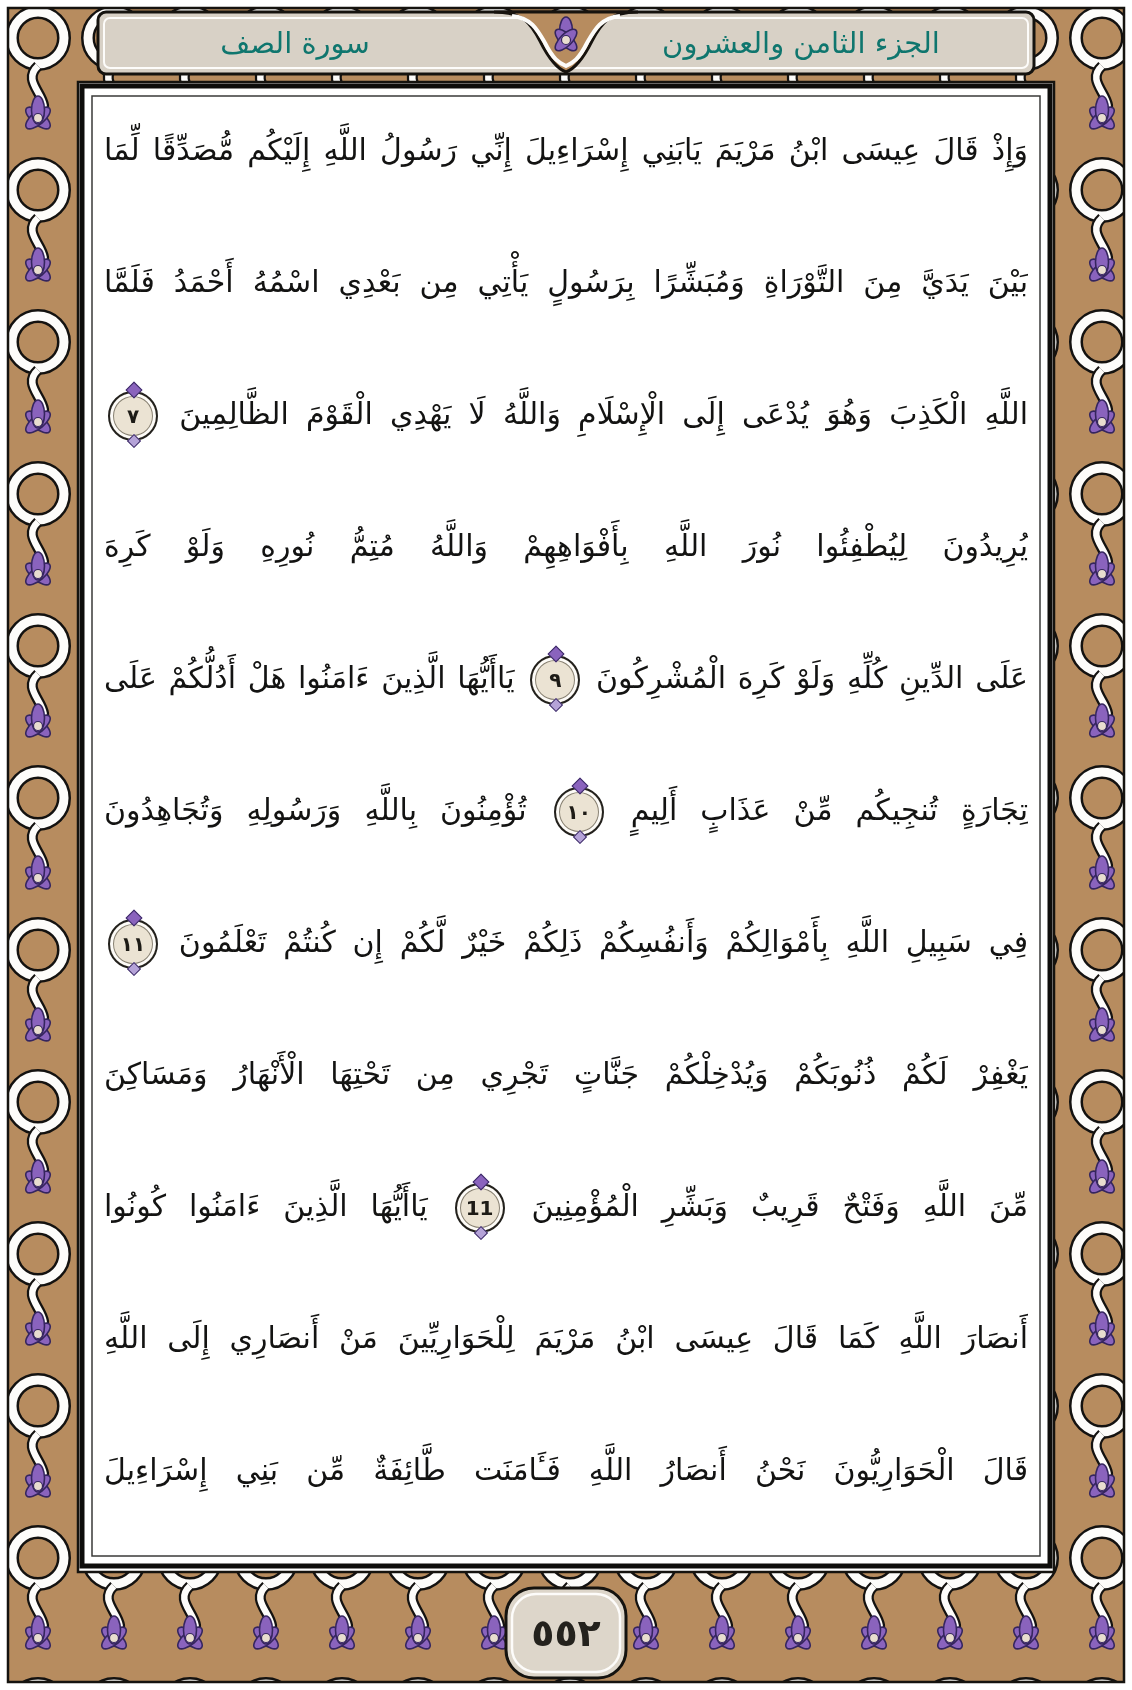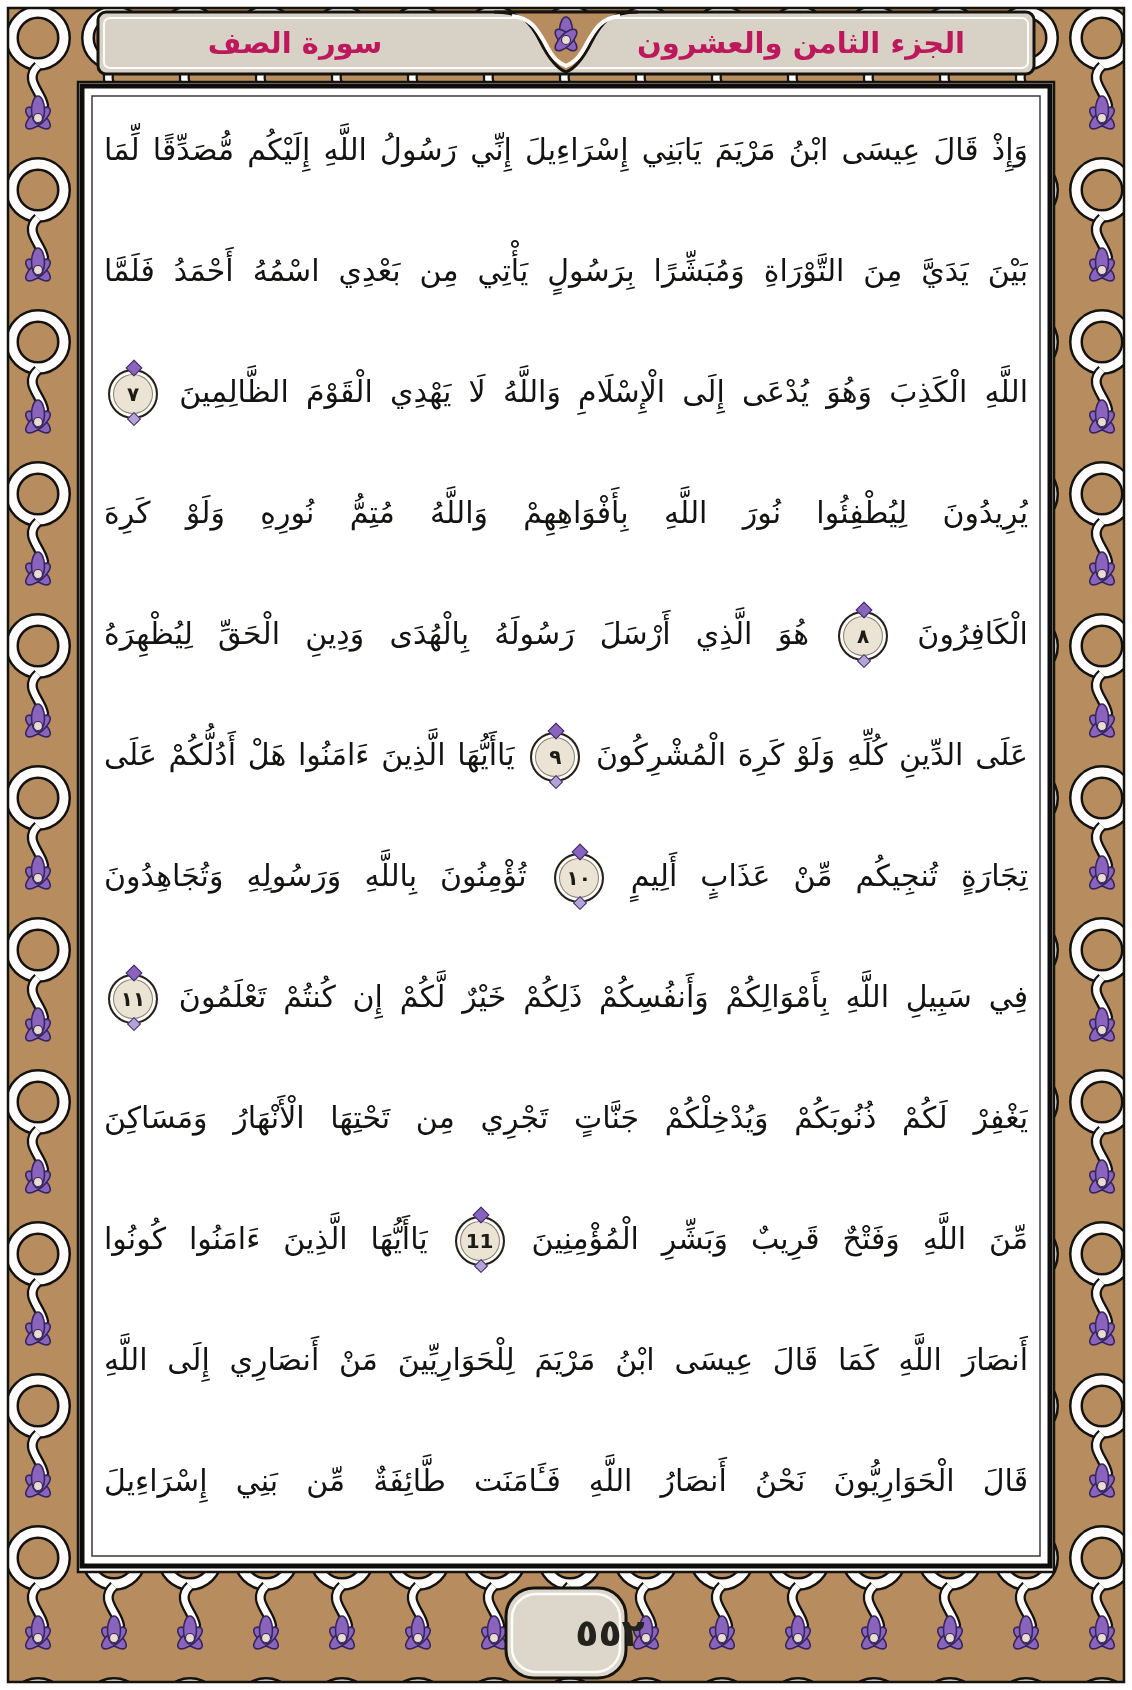--- a/index.html
+++ b/index.html
@@ -3,21 +3,21 @@
 <meta charset="utf-8">
 <style>
   html,body{margin:0;padding:0;background:#ffffff;}
   .page{
     position:relative;width:1132px;height:1690px;background:#ffffff;
     font-family:"DejaVu Sans",sans-serif;overflow:hidden;
   }
   .border-svg{position:absolute;left:0;top:0;width:1132px;height:1690px;}
   .hdr-label{
     position:absolute;top:12px;height:62px;display:flex;align-items:center;justify-content:center;
-    color:#be185d;font-size:29px;font-weight:bold;letter-spacing:0;direction:rtl;
+    color:#0f766e;font-size:29px;font-weight:normal;letter-spacing:0;direction:rtl;
   }
   .hdr-juz{right:96px;width:470px;}
   .hdr-surah{left:110px;width:370px;}
   .text-block{
     position:absolute;left:104px;top:102px;width:924px;height:1452px;
     display:flex;flex-direction:column;overflow:hidden;justify-content:center;
   }
   .qline{
     flex:1 1 0;direction:rtl;white-space:nowrap;
     text-align:justify;text-align-last:justify;
@@ -39,21 +39,21 @@
     transform:rotate(45deg);
   }
   .vmark::after{
     content:"";position:absolute;bottom:-7px;left:50%;margin-left:-4px;
     width:8px;height:8px;background:#b5a3d8;border:1px solid #3a2a63;
     transform:rotate(45deg);
   }
   .page-num{
     position:absolute;left:506px;top:1592px;width:120px;height:82px;
     display:flex;align-items:center;justify-content:center;
-    font-size:38px;font-weight:bold;color:#24221d;direction:rtl;padding-left:44px;
+    font-size:38px;font-weight:bold;color:#24221d;direction:rtl;
   }
 </style>
 </head>
 <body>
 
 <div class="page">
 
   <svg class="border-svg" viewBox="0 0 1132 1690" xmlns="http://www.w3.org/2000/svg" aria-hidden="true">
     <defs>
       <pattern id="bp" width="76" height="152" patternUnits="userSpaceOnUse">
@@ -99,21 +99,20 @@
   </svg>
 
   <div class="hdr-label hdr-juz">الجزء الثامن والعشرون</div>
   <div class="hdr-label hdr-surah">سورة الصف</div>
 
   <div class="text-block">
       <div class="qline"><span class="qtext">وَإِذْ قَالَ عِيسَى ابْنُ مَرْيَمَ يَابَنِي إِسْرَاءِيلَ إِنِّي رَسُولُ اللَّهِ إِلَيْكُم مُّصَدِّقًا لِّمَا</span></div>
       <div class="qline"><span class="qtext">بَيْنَ يَدَيَّ مِنَ التَّوْرَاةِ وَمُبَشِّرًا بِرَسُولٍ يَأْتِي مِن بَعْدِي اسْمُهُ أَحْمَدُ فَلَمَّا</span></div>
       <div class="qline"><span class="qtext">اللَّهِ الْكَذِبَ وَهُوَ يُدْعَى إِلَى الْإِسْلَامِ وَاللَّهُ لَا يَهْدِي الْقَوْمَ الظَّالِمِينَ</span> <span class="vmark">٧</span></div>
       <div class="qline"><span class="qtext">يُرِيدُونَ لِيُطْفِئُوا نُورَ اللَّهِ بِأَفْوَاهِهِمْ وَاللَّهُ مُتِمُّ نُورِهِ وَلَوْ كَرِهَ</span></div>
-      <div class="qline"><span class="qtext">الْكَافِرُونَ</span> <span class="vmark">٨</span> <span class="qtext">هُوَ الَّذِي أَرْسَلَ رَسُولَهُ بِالْهُدَى وَدِينِ الْحَقِّ لِيُظْهِرَهُ</span></div>
       <div class="qline"><span class="qtext">عَلَى الدِّينِ كُلِّهِ وَلَوْ كَرِهَ الْمُشْرِكُونَ</span> <span class="vmark">٩</span> <span class="qtext">يَاأَيُّهَا الَّذِينَ ءَامَنُوا هَلْ أَدُلُّكُمْ عَلَى</span></div>
       <div class="qline"><span class="qtext">تِجَارَةٍ تُنجِيكُم مِّنْ عَذَابٍ أَلِيمٍ</span> <span class="vmark">١٠</span> <span class="qtext">تُؤْمِنُونَ بِاللَّهِ وَرَسُولِهِ وَتُجَاهِدُونَ</span></div>
       <div class="qline"><span class="qtext">فِي سَبِيلِ اللَّهِ بِأَمْوَالِكُمْ وَأَنفُسِكُمْ ذَلِكُمْ خَيْرٌ لَّكُمْ إِن كُنتُمْ تَعْلَمُونَ</span> <span class="vmark">١١</span></div>
       <div class="qline"><span class="qtext">يَغْفِرْ لَكُمْ ذُنُوبَكُمْ وَيُدْخِلْكُمْ جَنَّاتٍ تَجْرِي مِن تَحْتِهَا الْأَنْهَارُ وَمَسَاكِنَ</span></div>
       <div class="qline"><span class="qtext">مِّنَ اللَّهِ وَفَتْحٌ قَرِيبٌ وَبَشِّرِ الْمُؤْمِنِينَ</span> <span class="vmark">11</span> <span class="qtext">يَاأَيُّهَا الَّذِينَ ءَامَنُوا كُونُوا</span></div>
       <div class="qline"><span class="qtext">أَنصَارَ اللَّهِ كَمَا قَالَ عِيسَى ابْنُ مَرْيَمَ لِلْحَوَارِيِّينَ مَنْ أَنصَارِي إِلَى اللَّهِ</span></div>
       <div class="qline"><span class="qtext">قَالَ الْحَوَارِيُّونَ نَحْنُ أَنصَارُ اللَّهِ فَـَٔامَنَت طَّائِفَةٌ مِّن بَنِي إِسْرَاءِيلَ</span></div>
     </div>
 
   <div class="page-num">٥٥٢</div>

